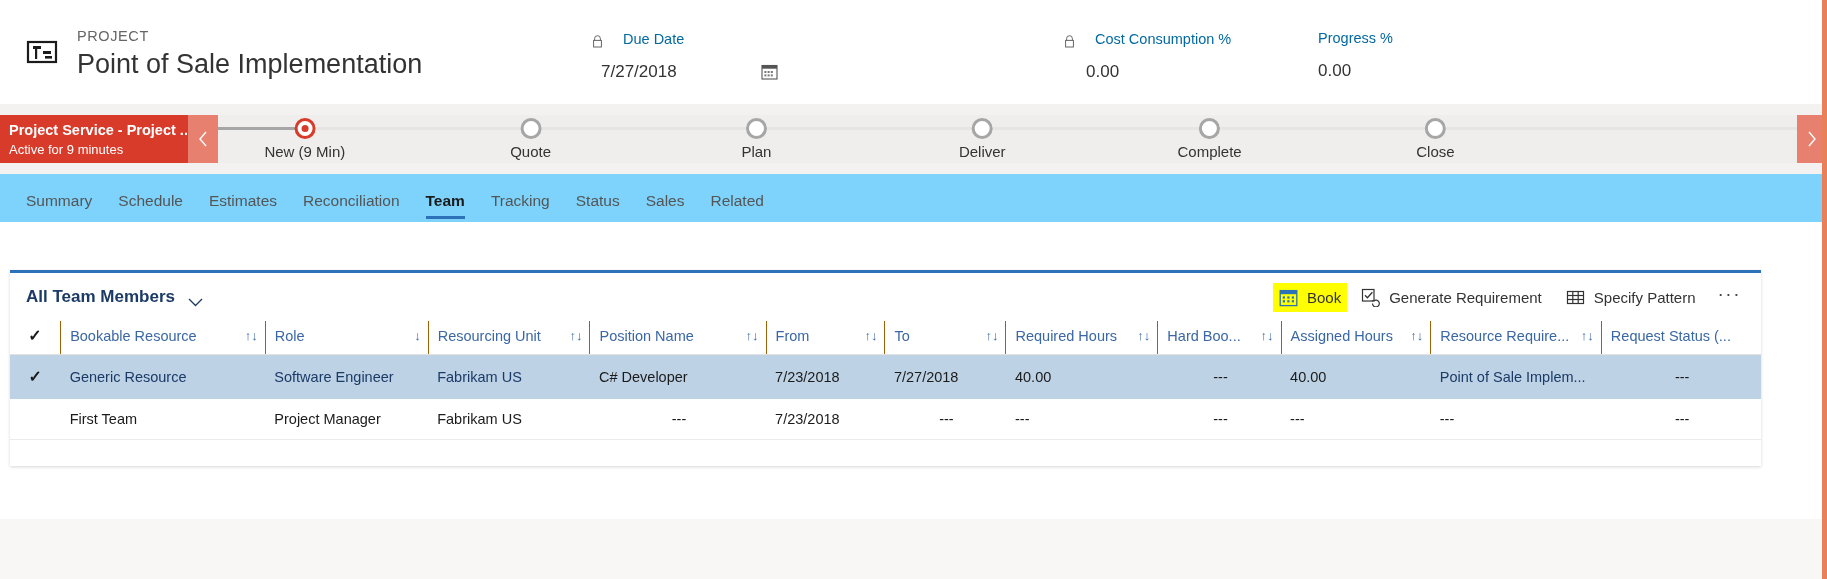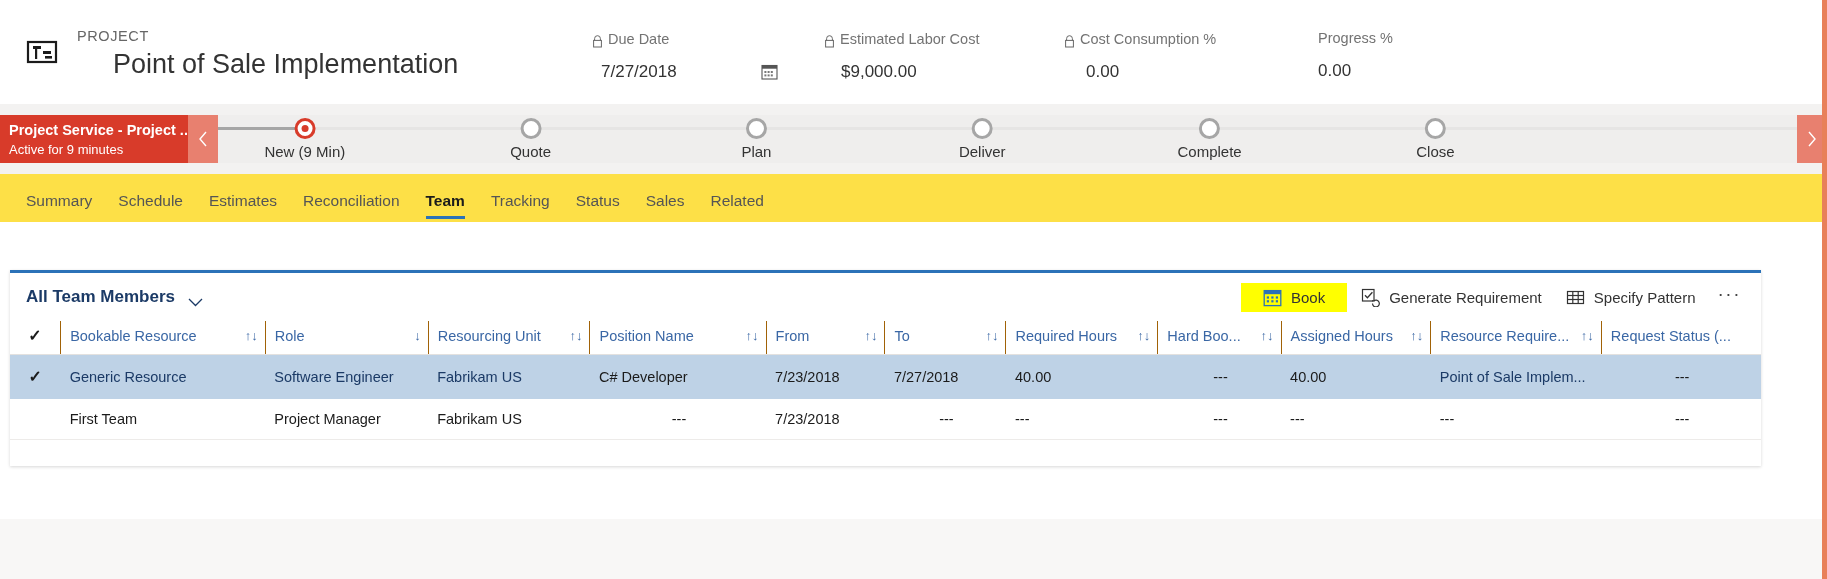--- a/index.html
+++ b/index.html
@@ -15,26 +15,25 @@
   .header { position: relative; height: 104px; background: #fff; }
   .hdr-entity { position: absolute; left: 22px; top: 32px; width: 40px; height: 40px; }
   .hdr-entity svg { display: block; }
   .hdr-titles { position: absolute; left: 77px; top: 27px; }
   .hdr-eyebrow {
     font-size: 14.5px; color: #666; letter-spacing: .6px; line-height: 18px;
   }
   .hdr-title {
     font-size: 27px; color: #333; font-weight: 400; line-height: 34px; margin-top: 2px;
     white-space: nowrap;
-    margin-left: 36px;
   }
   .metric { position: absolute; top: 30px; }
   .metric-label {
-    font-size: 14.5px; color: #737373; line-height: 18px; white-space: nowrap;
-    display: flex; align-items: center; gap: 5px;
+    font-size: 14.5px; color: #0369a1; line-height: 18px; white-space: nowrap;
+    display: flex; align-items: center; gap: 20px;
   }
   .metric-value {
     font-size: 17px; color: #333; line-height: 24px; margin-top: 12px; white-space: nowrap;
   }
   .lock-icon { display: inline-block; width: 11px; height: 13px; position: relative; top: 1px; }
   .m-due   { left: 592px; }
   .m-due .metric-value { margin-left: 9px; }
   .m-cal   { position: absolute; left: 761px; top: 63px; }
   .m-cost  { left: 824px; }
   .m-cost .metric-value { margin-left: 17px; }
@@ -78,21 +77,21 @@
   .stage-node.active {
     border-color: #d83b2a; position: relative;
   }
   .stage-node.active::after {
     content: ""; position: absolute; left: 4px; top: 4px; width: 7px; height: 7px;
     border-radius: 50%; background: #d83b2a;
   }
   .stage-label { font-size: 15px; color: #333; margin-top: 4px; white-space: nowrap; }
 
   
-  .tabs { position: absolute; left: 0; top: 174px; width: 1827px; height: 48px; background: #fde047; }
+  .tabs { position: absolute; left: 0; top: 174px; width: 1827px; height: 48px; background: #7dd3fc; }
   .tab-row { display: flex; align-items: flex-end; height: 100%; padding-left: 13px; }
   .tab {
     font-size: 15.5px; color: #555; padding: 0 13px 11px; line-height: 20px;
     position: relative; white-space: nowrap;
   }
   .tab.active { color: #1b1b1b; font-weight: bold; }
   .tab.active::after {
     content: ""; position: absolute; left: 13px; right: 13px; bottom: 3px;
     height: 3px; background: #2b72b8;
   }
@@ -109,21 +108,21 @@
   .view-selector {
     display: flex; align-items: center; gap: 13px; margin-left: 16px; cursor: pointer;
   }
   .view-name { font-size: 17px; color: #1b3a66; font-weight: bold; white-space: nowrap; }
   .chev-down { width: 15px; height: 9px; }
   .tb-actions { position: absolute; right: 8px; display: flex; align-items: center; }
   .tb-btn {
     display: flex; align-items: center; gap: 9px; padding: 4px 10px; margin-left: 4px;
     font-size: 15px; color: #333; white-space: nowrap; cursor: pointer;
   }
-  .tb-btn.highlight { background: #ffff00; padding: 5px 22px; }
+  .tb-btn.highlight { background: #ffff00; padding: 5px 6px; }
   .tb-icon { width: 19px; height: 19px; flex: 0 0 19px; display: block; }
   .tb-more { font-size: 19px; color: #444; padding: 0 12px 6px; letter-spacing: 1.5px; cursor: pointer; }
 
   
   .grid-table { width: 100%; border-collapse: collapse; table-layout: fixed; }
   .grid-table thead th {
     font-size: 14.5px; font-weight: 400; color: #3a67a5; text-align: left;
     padding: 5px 7px 9px 9px; border-bottom: 1px solid #e3e1df;
     border-left: 1px solid #a16207; white-space: nowrap; overflow: hidden;
     vertical-align: middle;
@@ -188,32 +187,20 @@
         <rect x="1" y="2.5" width="15" height="3.2" fill="#555"></rect>
         <rect x="3.4" y="8" width="2" height="2" fill="#777"></rect>
           <rect x="6.6" y="8" width="2" height="2" fill="#777"></rect>
           <rect x="9.8" y="8" width="2" height="2" fill="#777"></rect>
         <rect x="3.4" y="11.4" width="2" height="2" fill="#777"></rect>
           <rect x="6.6" y="11.4" width="2" height="2" fill="#777"></rect>
           <rect x="9.8" y="11.4" width="2" height="2" fill="#777"></rect>
       </svg>
     </div>
 
-    <div class="metric m-cost">
-      <div class="metric-label">
-        <span class="lock-icon">
-          <svg width="11" height="13" viewBox="0 0 11 13">
-              <path d="M2.6 5.5V3.6a2.9 2.9 0 0 1 5.8 0v1.9" fill="none" stroke="#666" stroke-width="1"></path>
-              <rect x="1.6" y="5.4" width="7.8" height="6.6" fill="none" stroke="#666" stroke-width="1"></rect>
-            </svg>
-        </span>
-        <span>Estimated Labor Cost</span>
-      </div>
-      <div class="metric-value">$9,000.00</div>
-    </div>
 
     <div class="metric m-ccp">
       <div class="metric-label">
         <span class="lock-icon">
           <svg width="11" height="13" viewBox="0 0 11 13">
               <path d="M2.6 5.5V3.6a2.9 2.9 0 0 1 5.8 0v1.9" fill="none" stroke="#666" stroke-width="1"></path>
               <rect x="1.6" y="5.4" width="7.8" height="6.6" fill="none" stroke="#666" stroke-width="1"></rect>
             </svg>
         </span>
         <span>Cost Consumption %</span>

